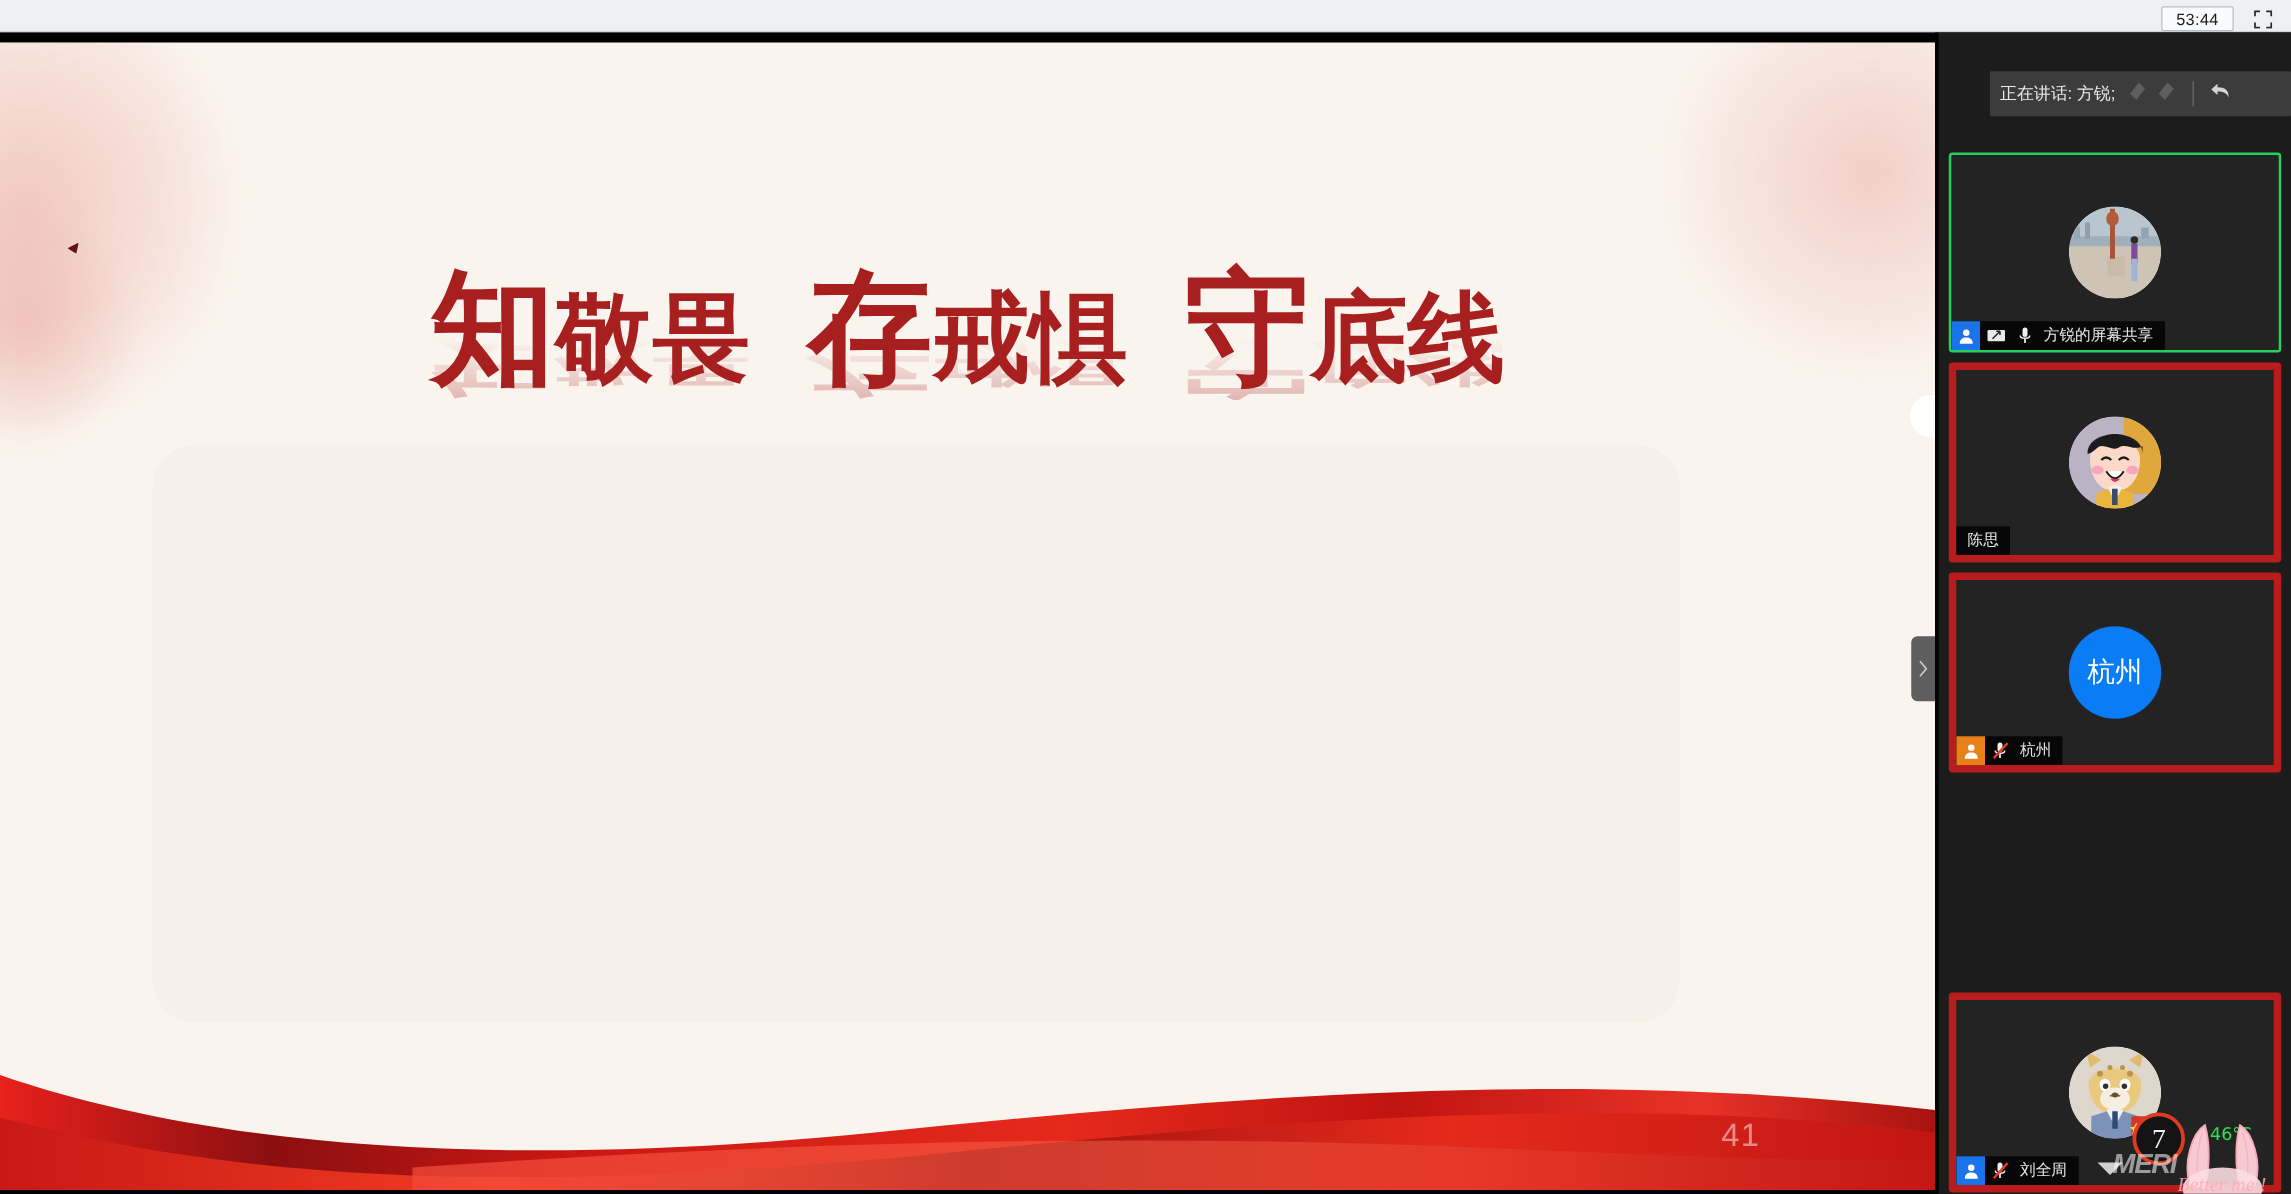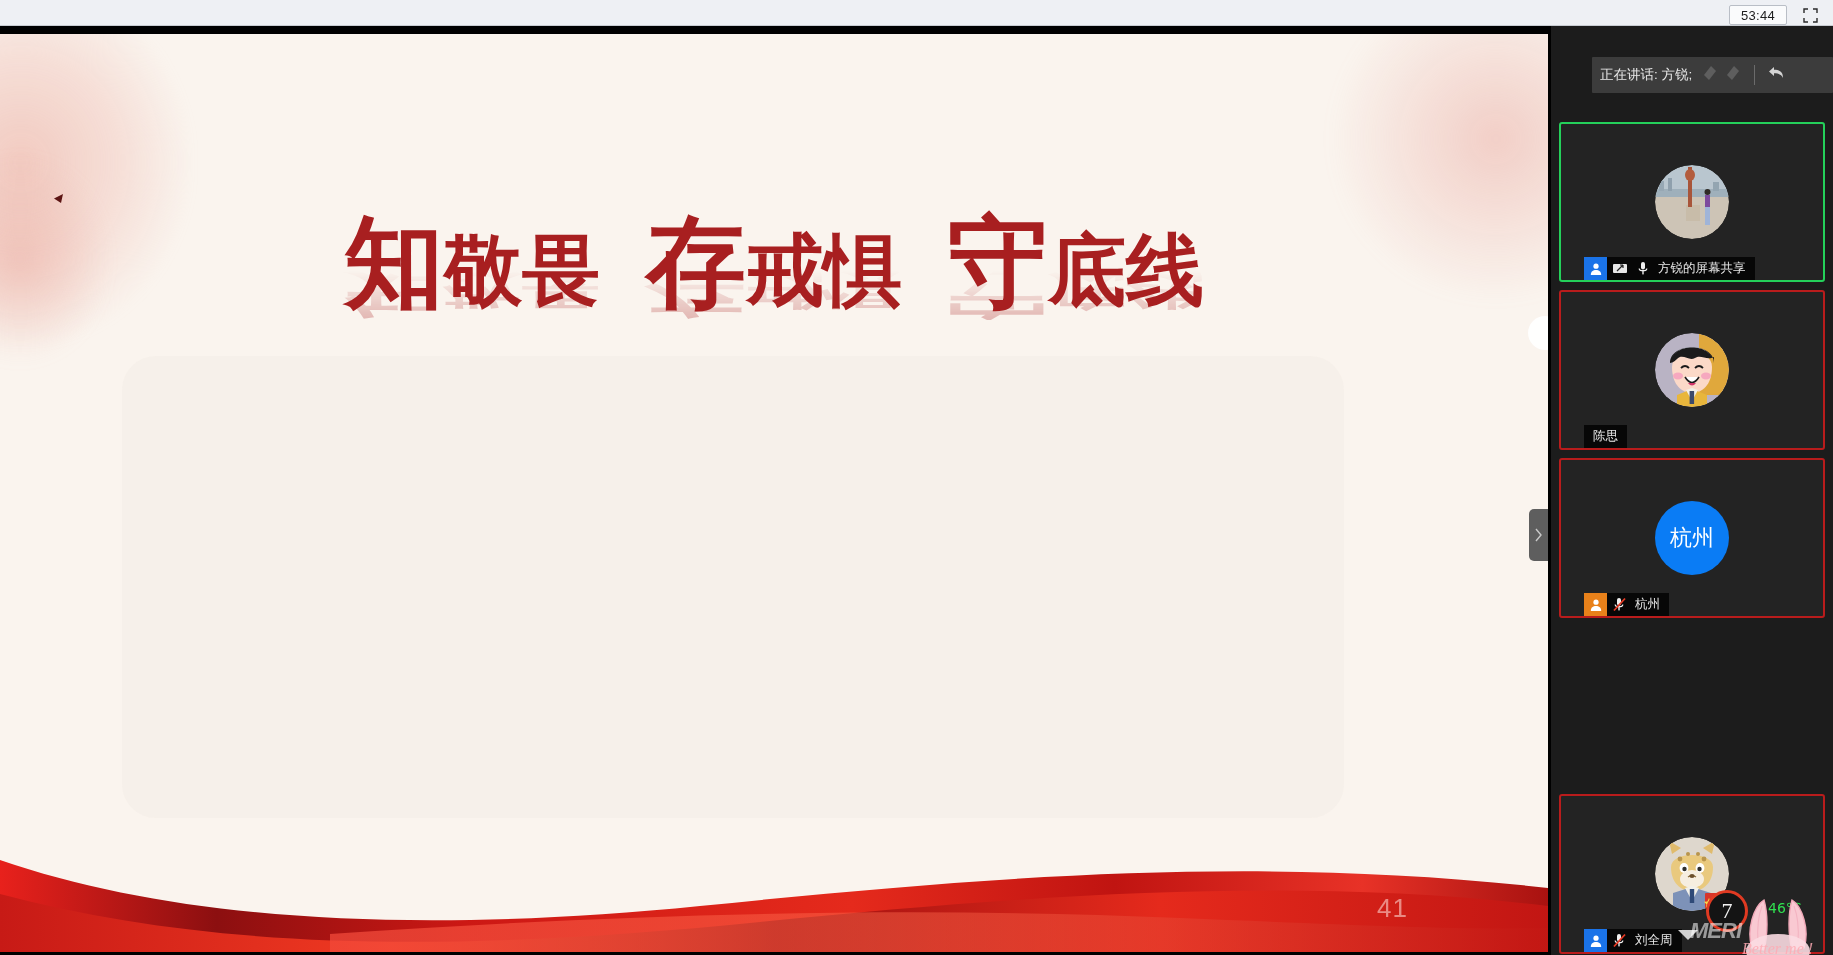--- a/index.html
+++ b/index.html
@@ -183,21 +183,21 @@
     white-space: nowrap; overflow: hidden;
     flex: 0 0 auto;
   }
   #speaking-bar .sp-icons { display:flex; align-items:center; gap:3px; margin-left: 8px; }
   #speaking-bar .sp-sep { width:1px; height:20px; background:#6b6b6b; margin: 0 8px; }
 
   .tile {
     position: absolute; left: 8px;
     width: 266px; height: 160px;
     background: #232323;
-    border: 2px solid #b91c1c;
+    border: 6px solid #b91c1c;
     border-radius: 3px;
     overflow: hidden;
   }
   .tile.active { border: 2px solid #24d05a; }
   .tile .avatar {
     position: absolute; left: 50%; top: 50%;
     transform: translate(-50%,-50%);
     width: 74px; height: 74px;
     border-radius: 50%;
     overflow: hidden;
@@ -207,21 +207,20 @@
     background: #0a7cf5;
     color: #fff; font-size: 22px;
     font-family: "DejaVu Sans", sans-serif;
   }
   .tile .badge {
     position: absolute; left: 0; bottom: 0;
     height: 23px;
     background: rgba(0,0,0,.78);
     display: flex; align-items: center;
     padding-right: 9px;
-    margin-left: 23px;
   }
   .tile .badge .pi {
     width: 23px; height: 23px;
     display: flex; align-items: center; justify-content: center;
     flex: 0 0 auto;
   }
   .tile .badge .pi.blue   { background: #1a73e8; }
   .tile .badge .pi.orange { background: #e8811a; }
   .tile .badge .micon {
     width: 21px; height: 23px;

